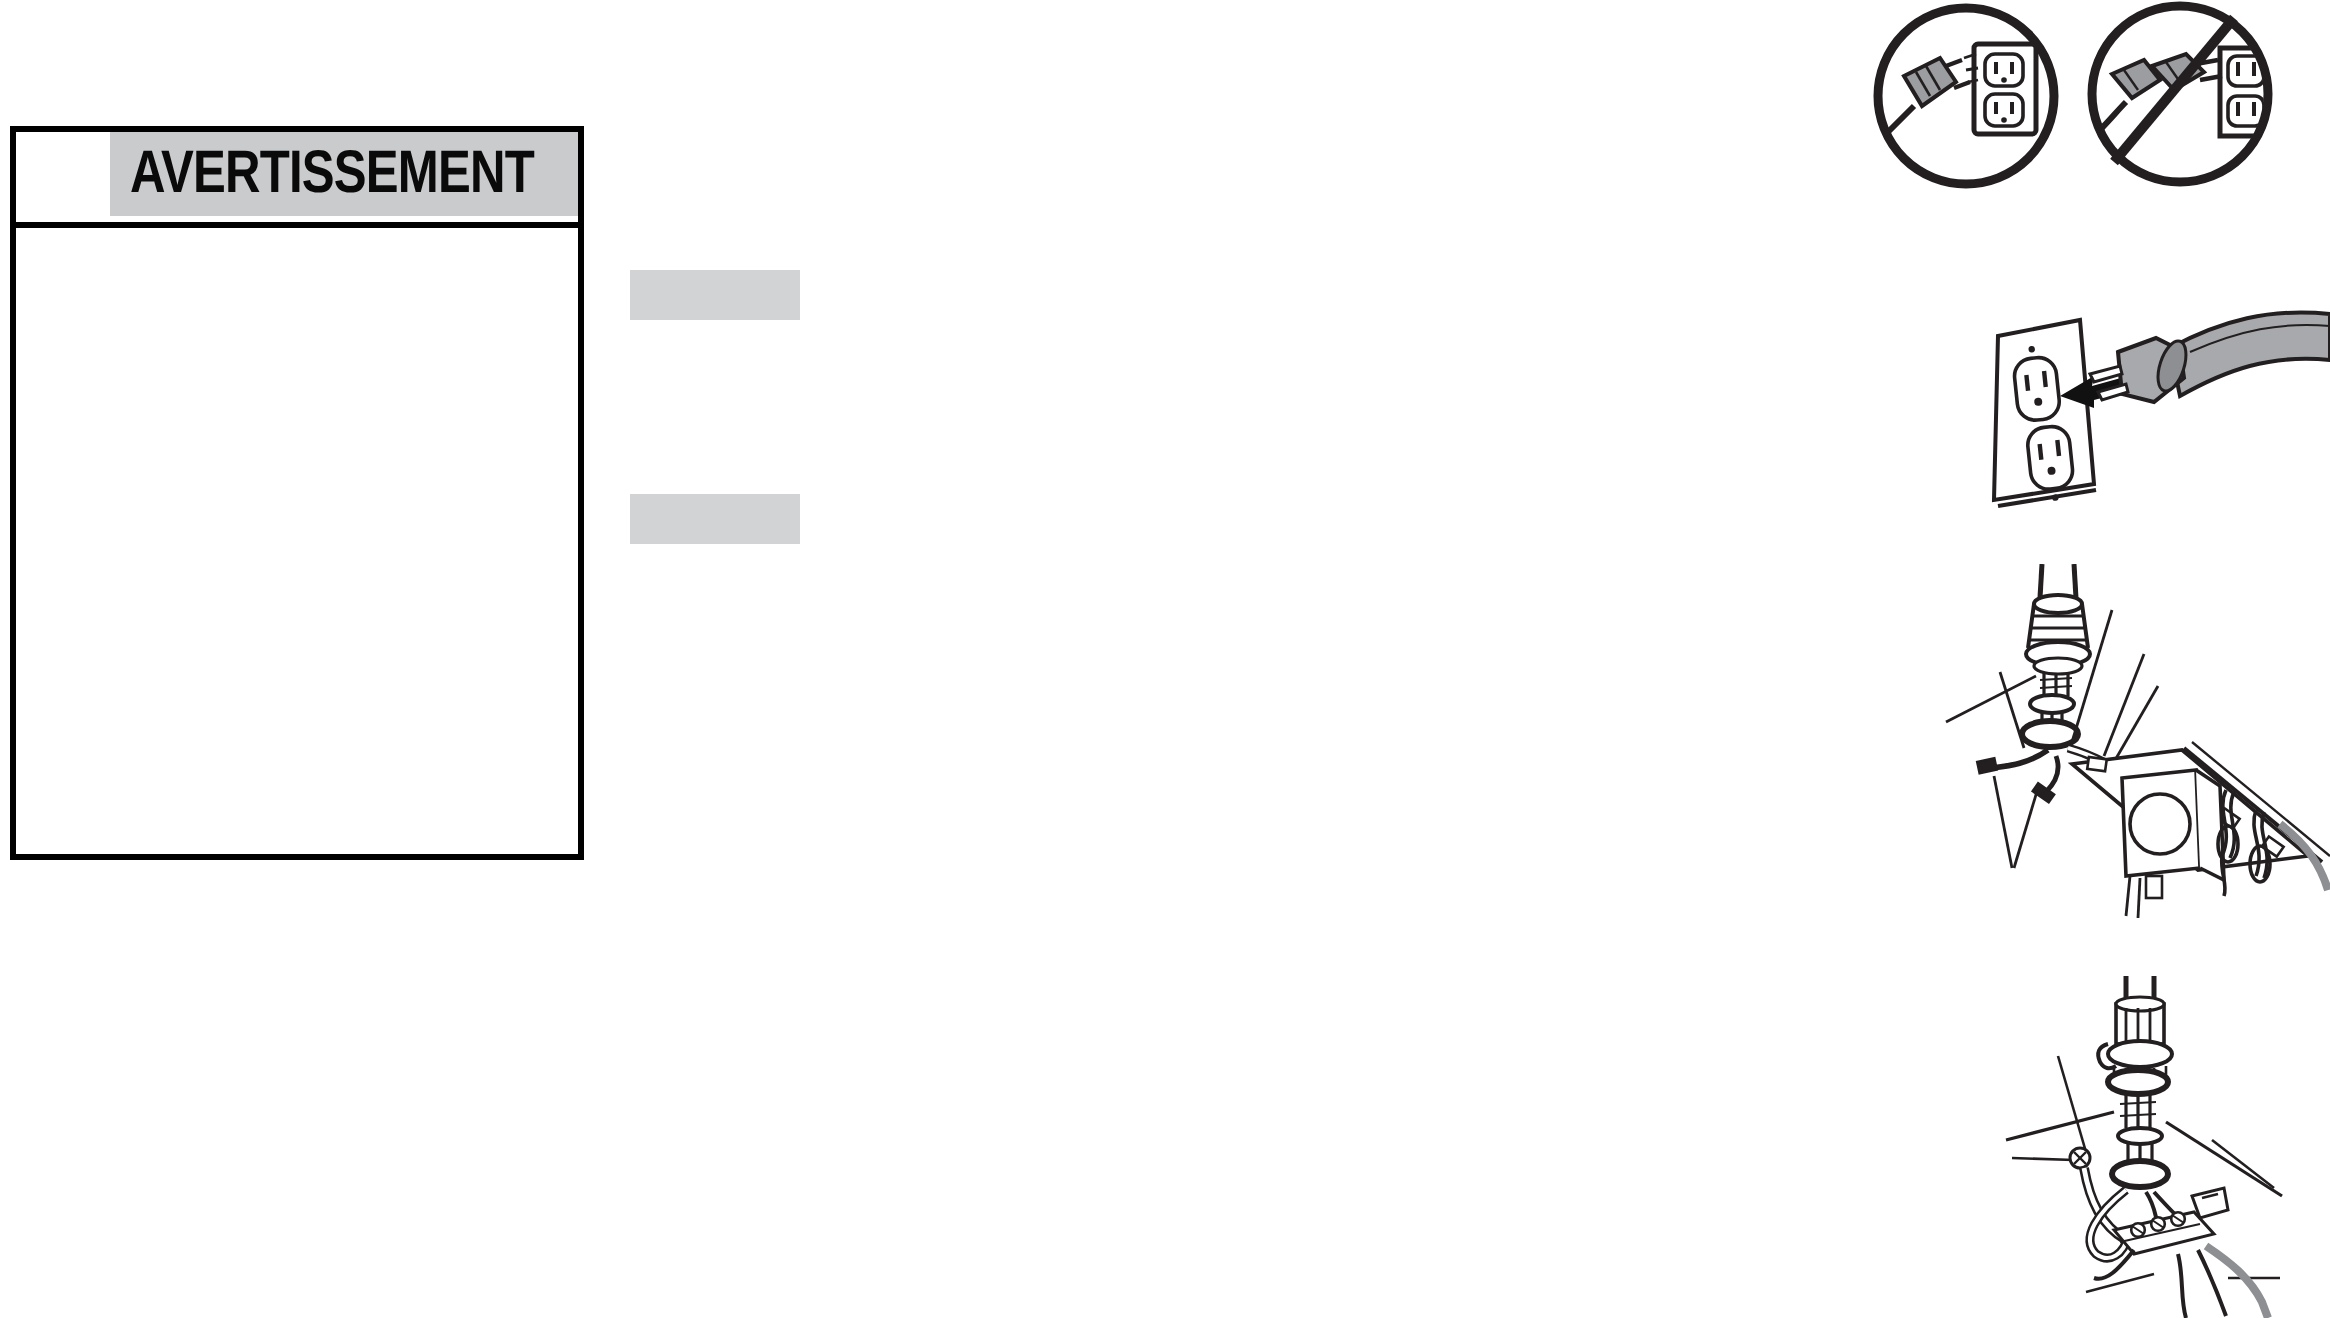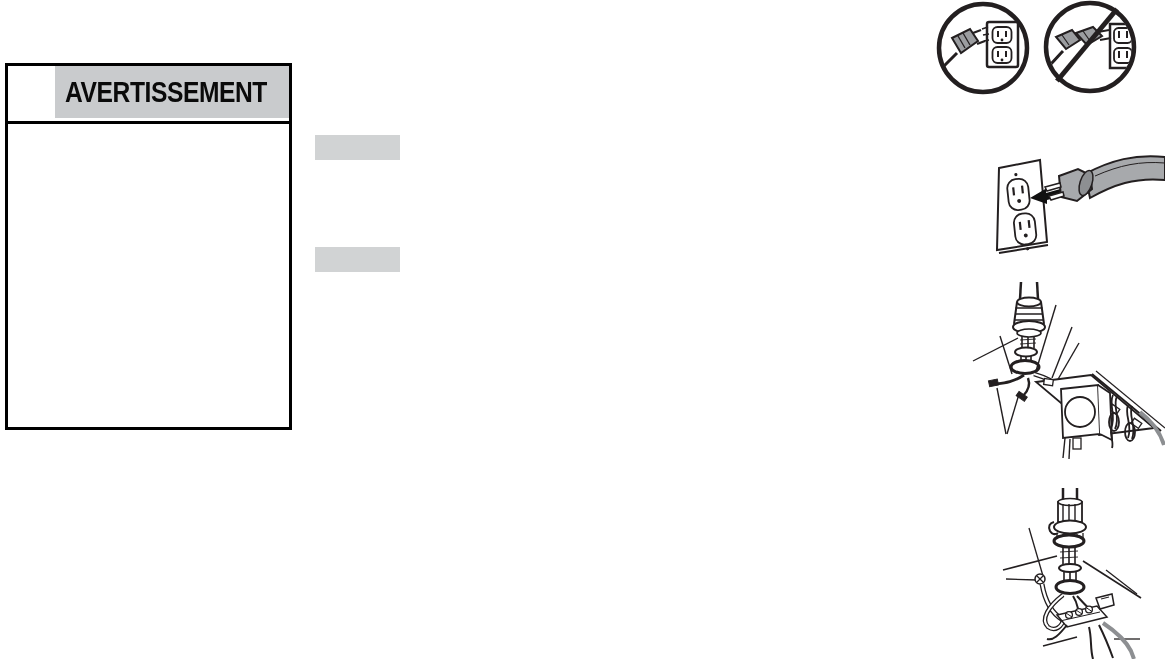--- a/index.html
+++ b/index.html
@@ -1,21 +1,21 @@
 <!DOCTYPE html>
 <html><head>
 <meta charset="utf-8">
 <style>
   html,body{margin:0;padding:0;background:#fff;}
   .page{position:relative;width:1165px;height:659px;background:#ffffff;overflow:hidden;
         font-family:"Liberation Sans",sans-serif;}
   
   .warning-box{position:absolute;left:5px;top:63px;width:281px;height:361px;
                border:3px solid #000;background:#fff;}
-  .warning-header{height:52px;background:#c9cbcd;display:flex;align-items:center;
+  .warning-header{height:42px;background:#c9cbcd;display:flex;align-items:center;
                   padding-left:5px;margin-left:47px;}
   .warning-title{font-weight:bold;font-size:30px;color:#0a0a0a;white-space:nowrap;
                  transform:scaleX(0.82);transform-origin:left center;margin-left:5px;
                  letter-spacing:-0.5px;}
   .warning-rule{height:3px;background:#000;margin-top:3px;}
   
   .gray-chip{position:absolute;width:85px;height:25px;background:#d1d3d4;}
   .gray-chip.one{left:315px;top:135px;}
   .gray-chip.two{left:315px;top:247px;}
   

